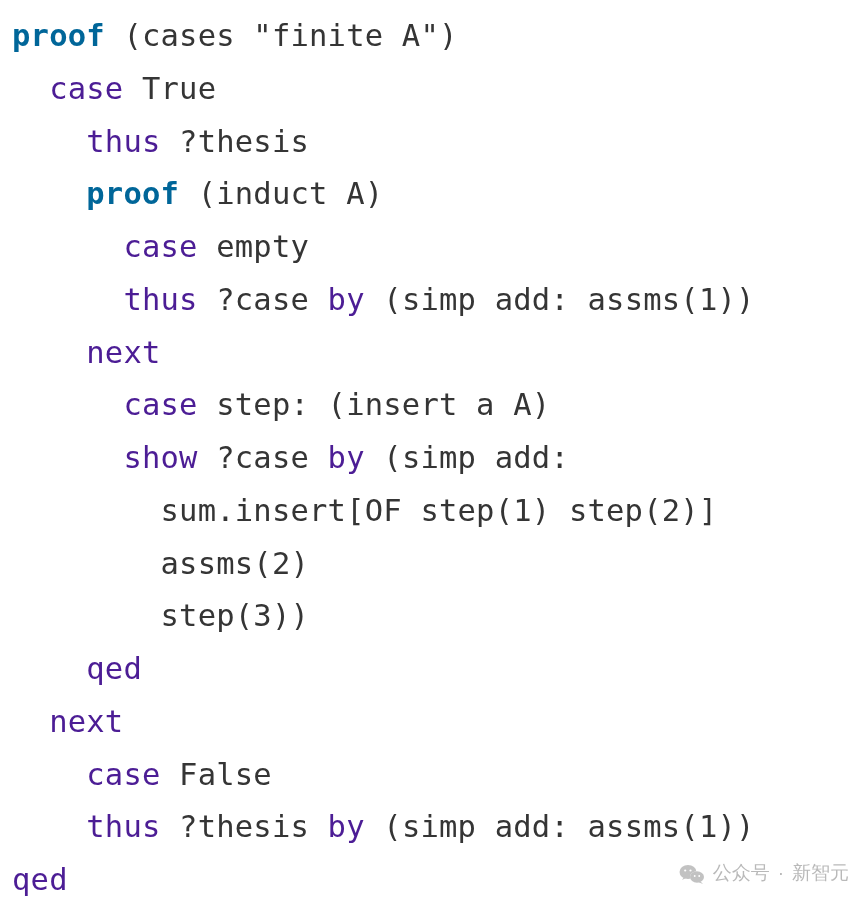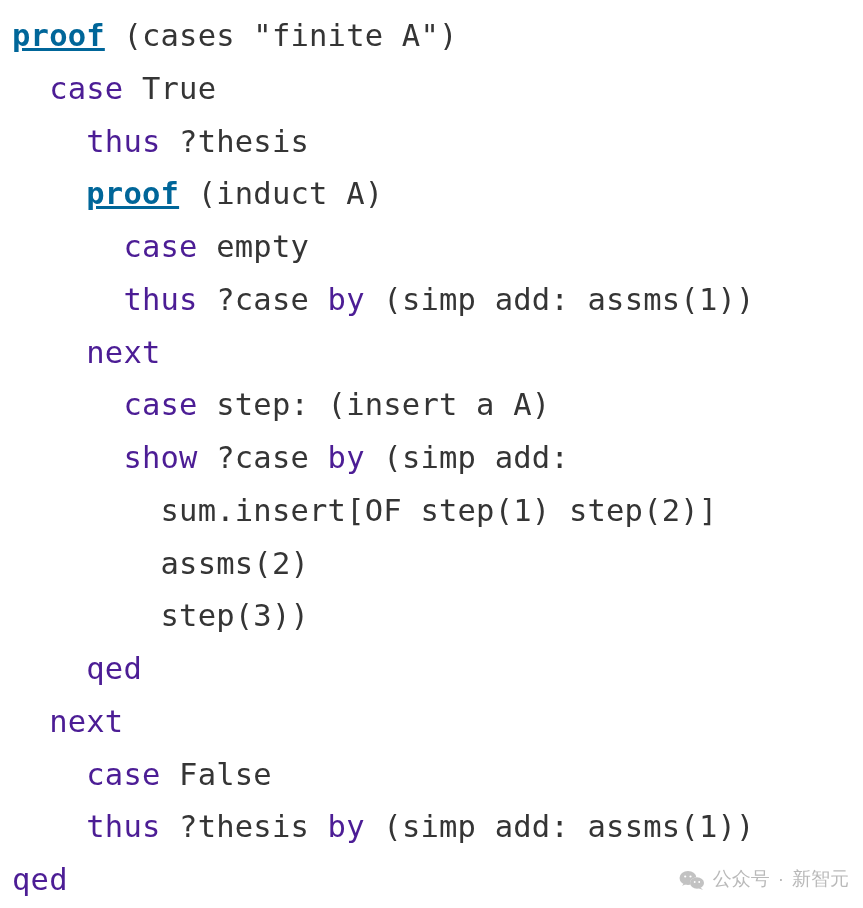--- a/index.html
+++ b/index.html
@@ -13,28 +13,28 @@
     line-height: 1.73;
     color: #353535;
     overflow: hidden;
     position: relative;
   }
   .code {
     white-space: pre;
     padding: 10px 12px 0 12px;
     letter-spacing: 0.2px;
   }
-  .kw-bold { color: #006699; font-weight: bold; text-decoration: underline; }
+  .kw-bold { color: #006699; font-weight: bold; }
   .kw      { color: #4c1d95; }
   .plain   { color: #353535; }
 
   .watermark {
     position: absolute;
     right: 14px;
-    bottom: 12px;
+    bottom: 18px;
     display: flex;
     align-items: center;
     gap: 8px;
     opacity: 0.60;
     color: #8b8b8b;
     font-family: -apple-system, BlinkMacSystemFont, "Segoe UI", "PingFang SC", "Microsoft YaHei", sans-serif;
     font-size: 19px;
     letter-spacing: 0;
   }
   .watermark svg { display: block; }

